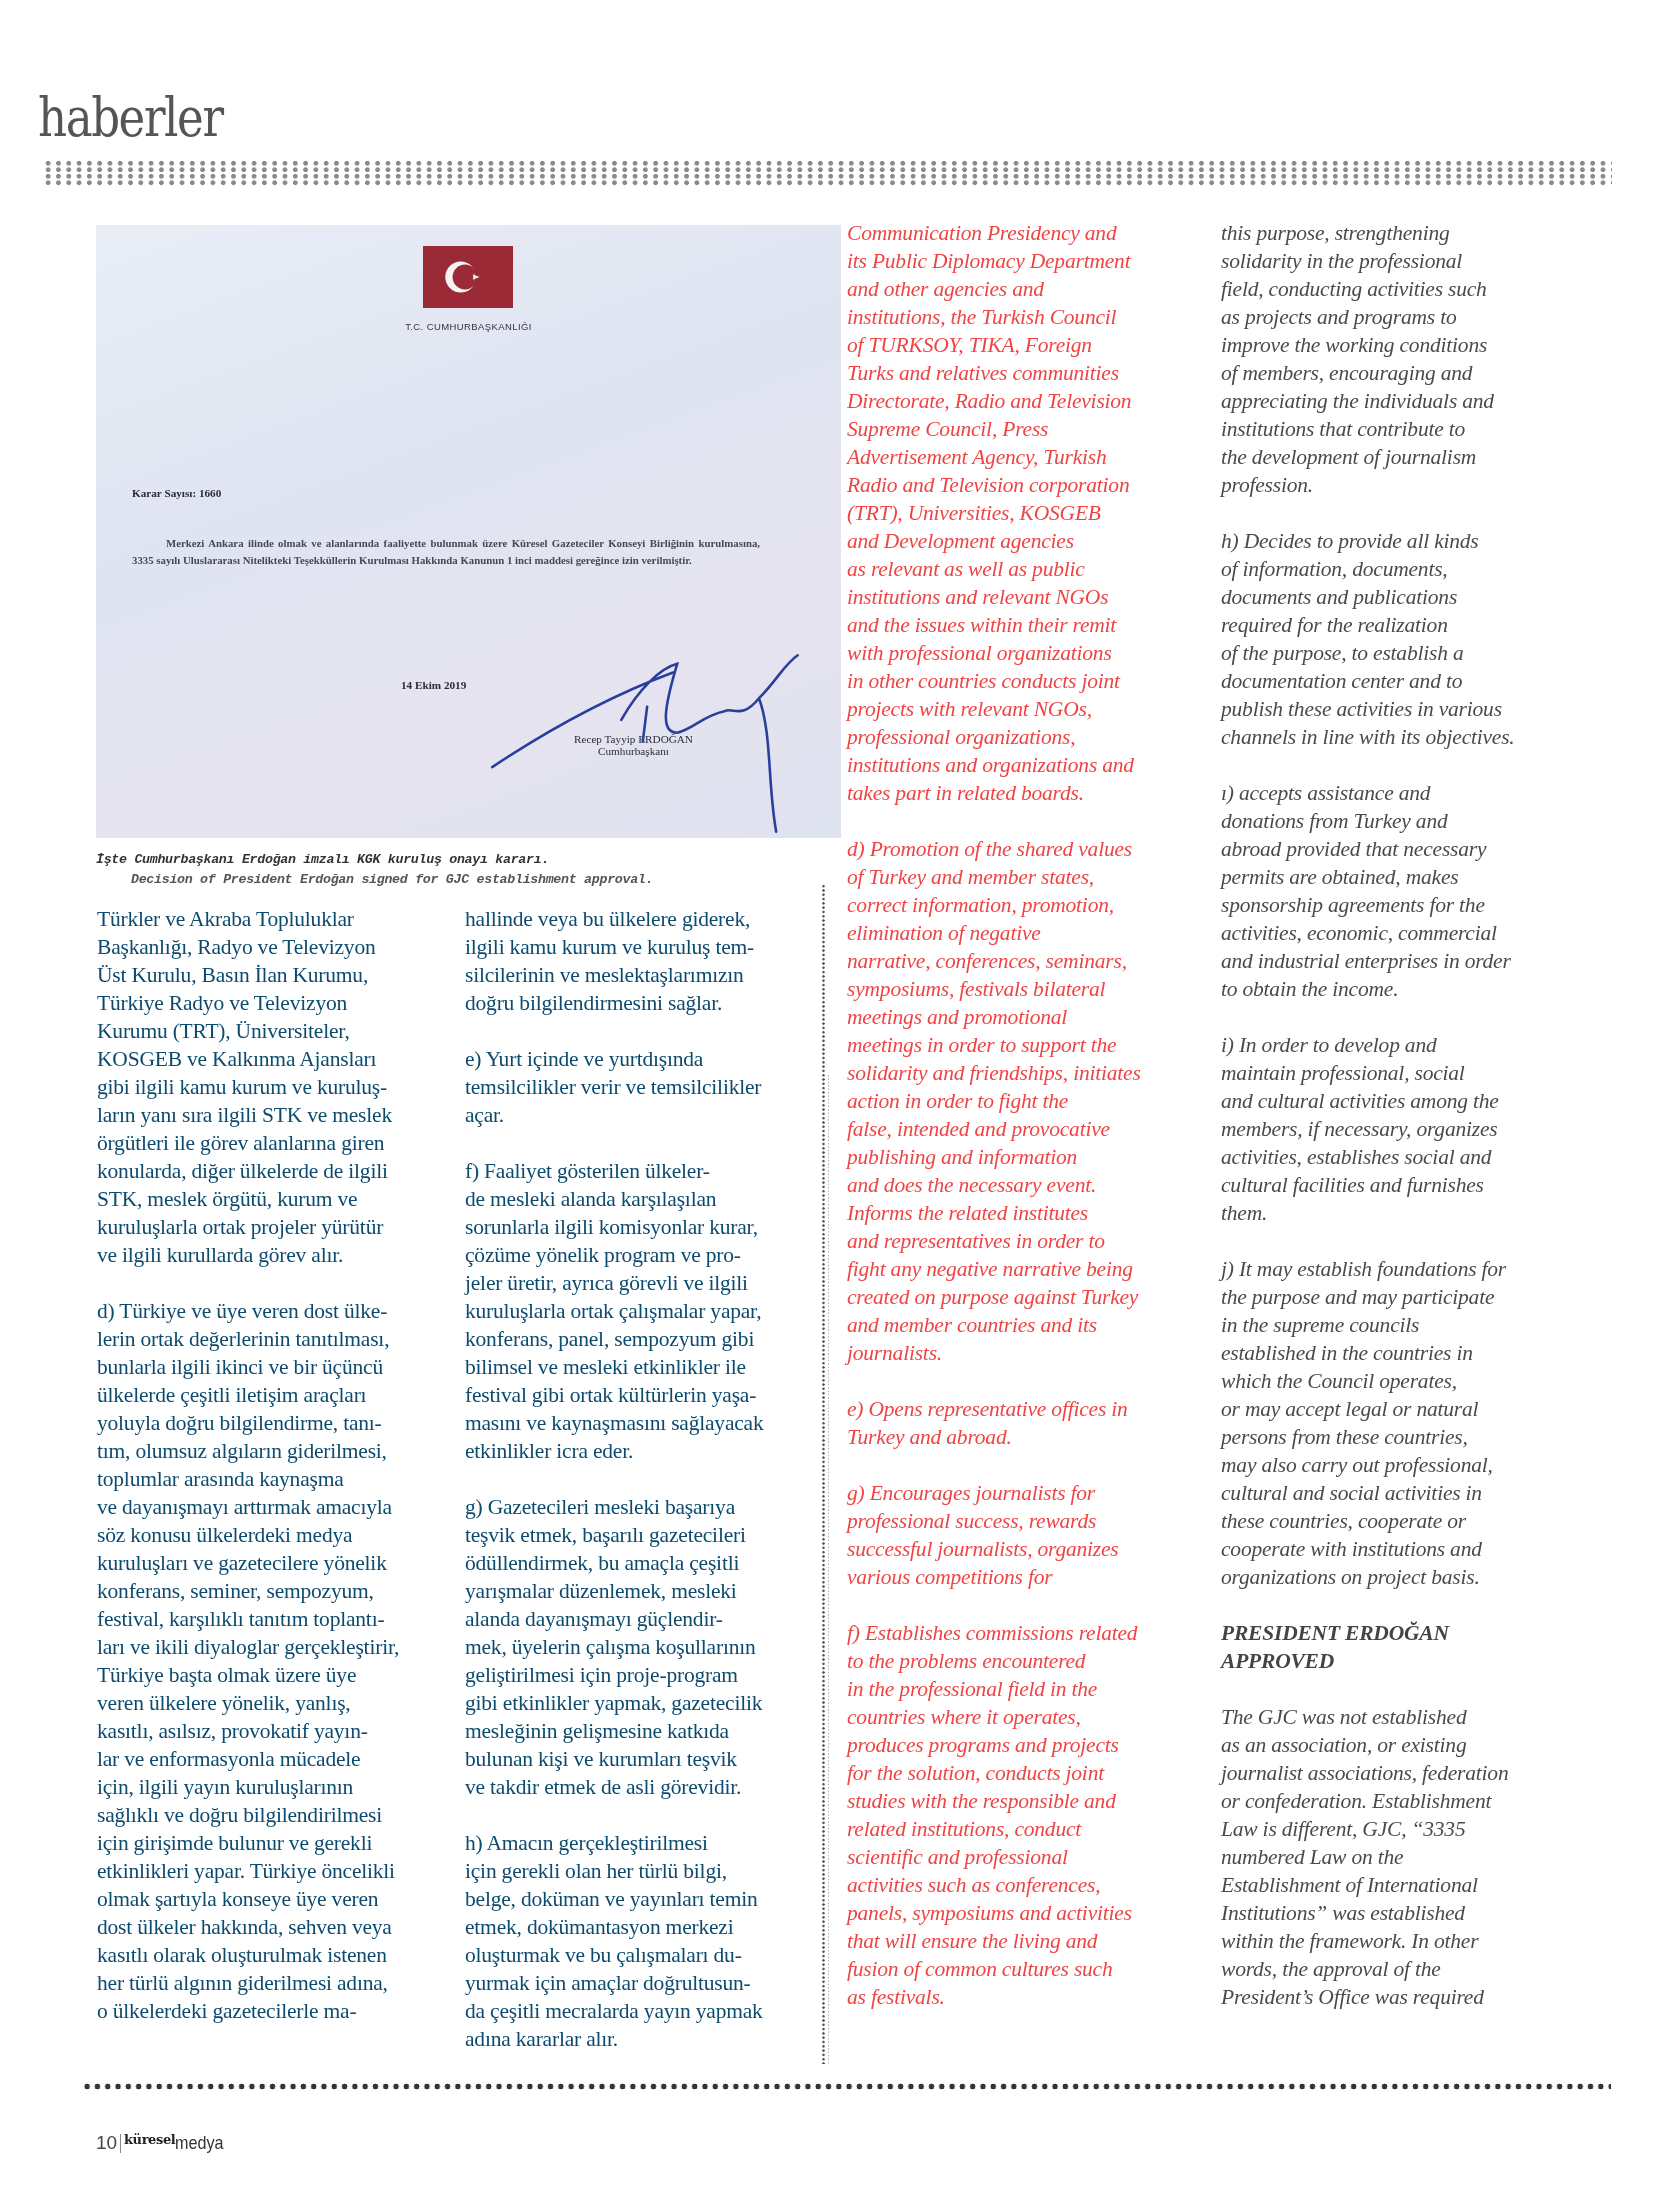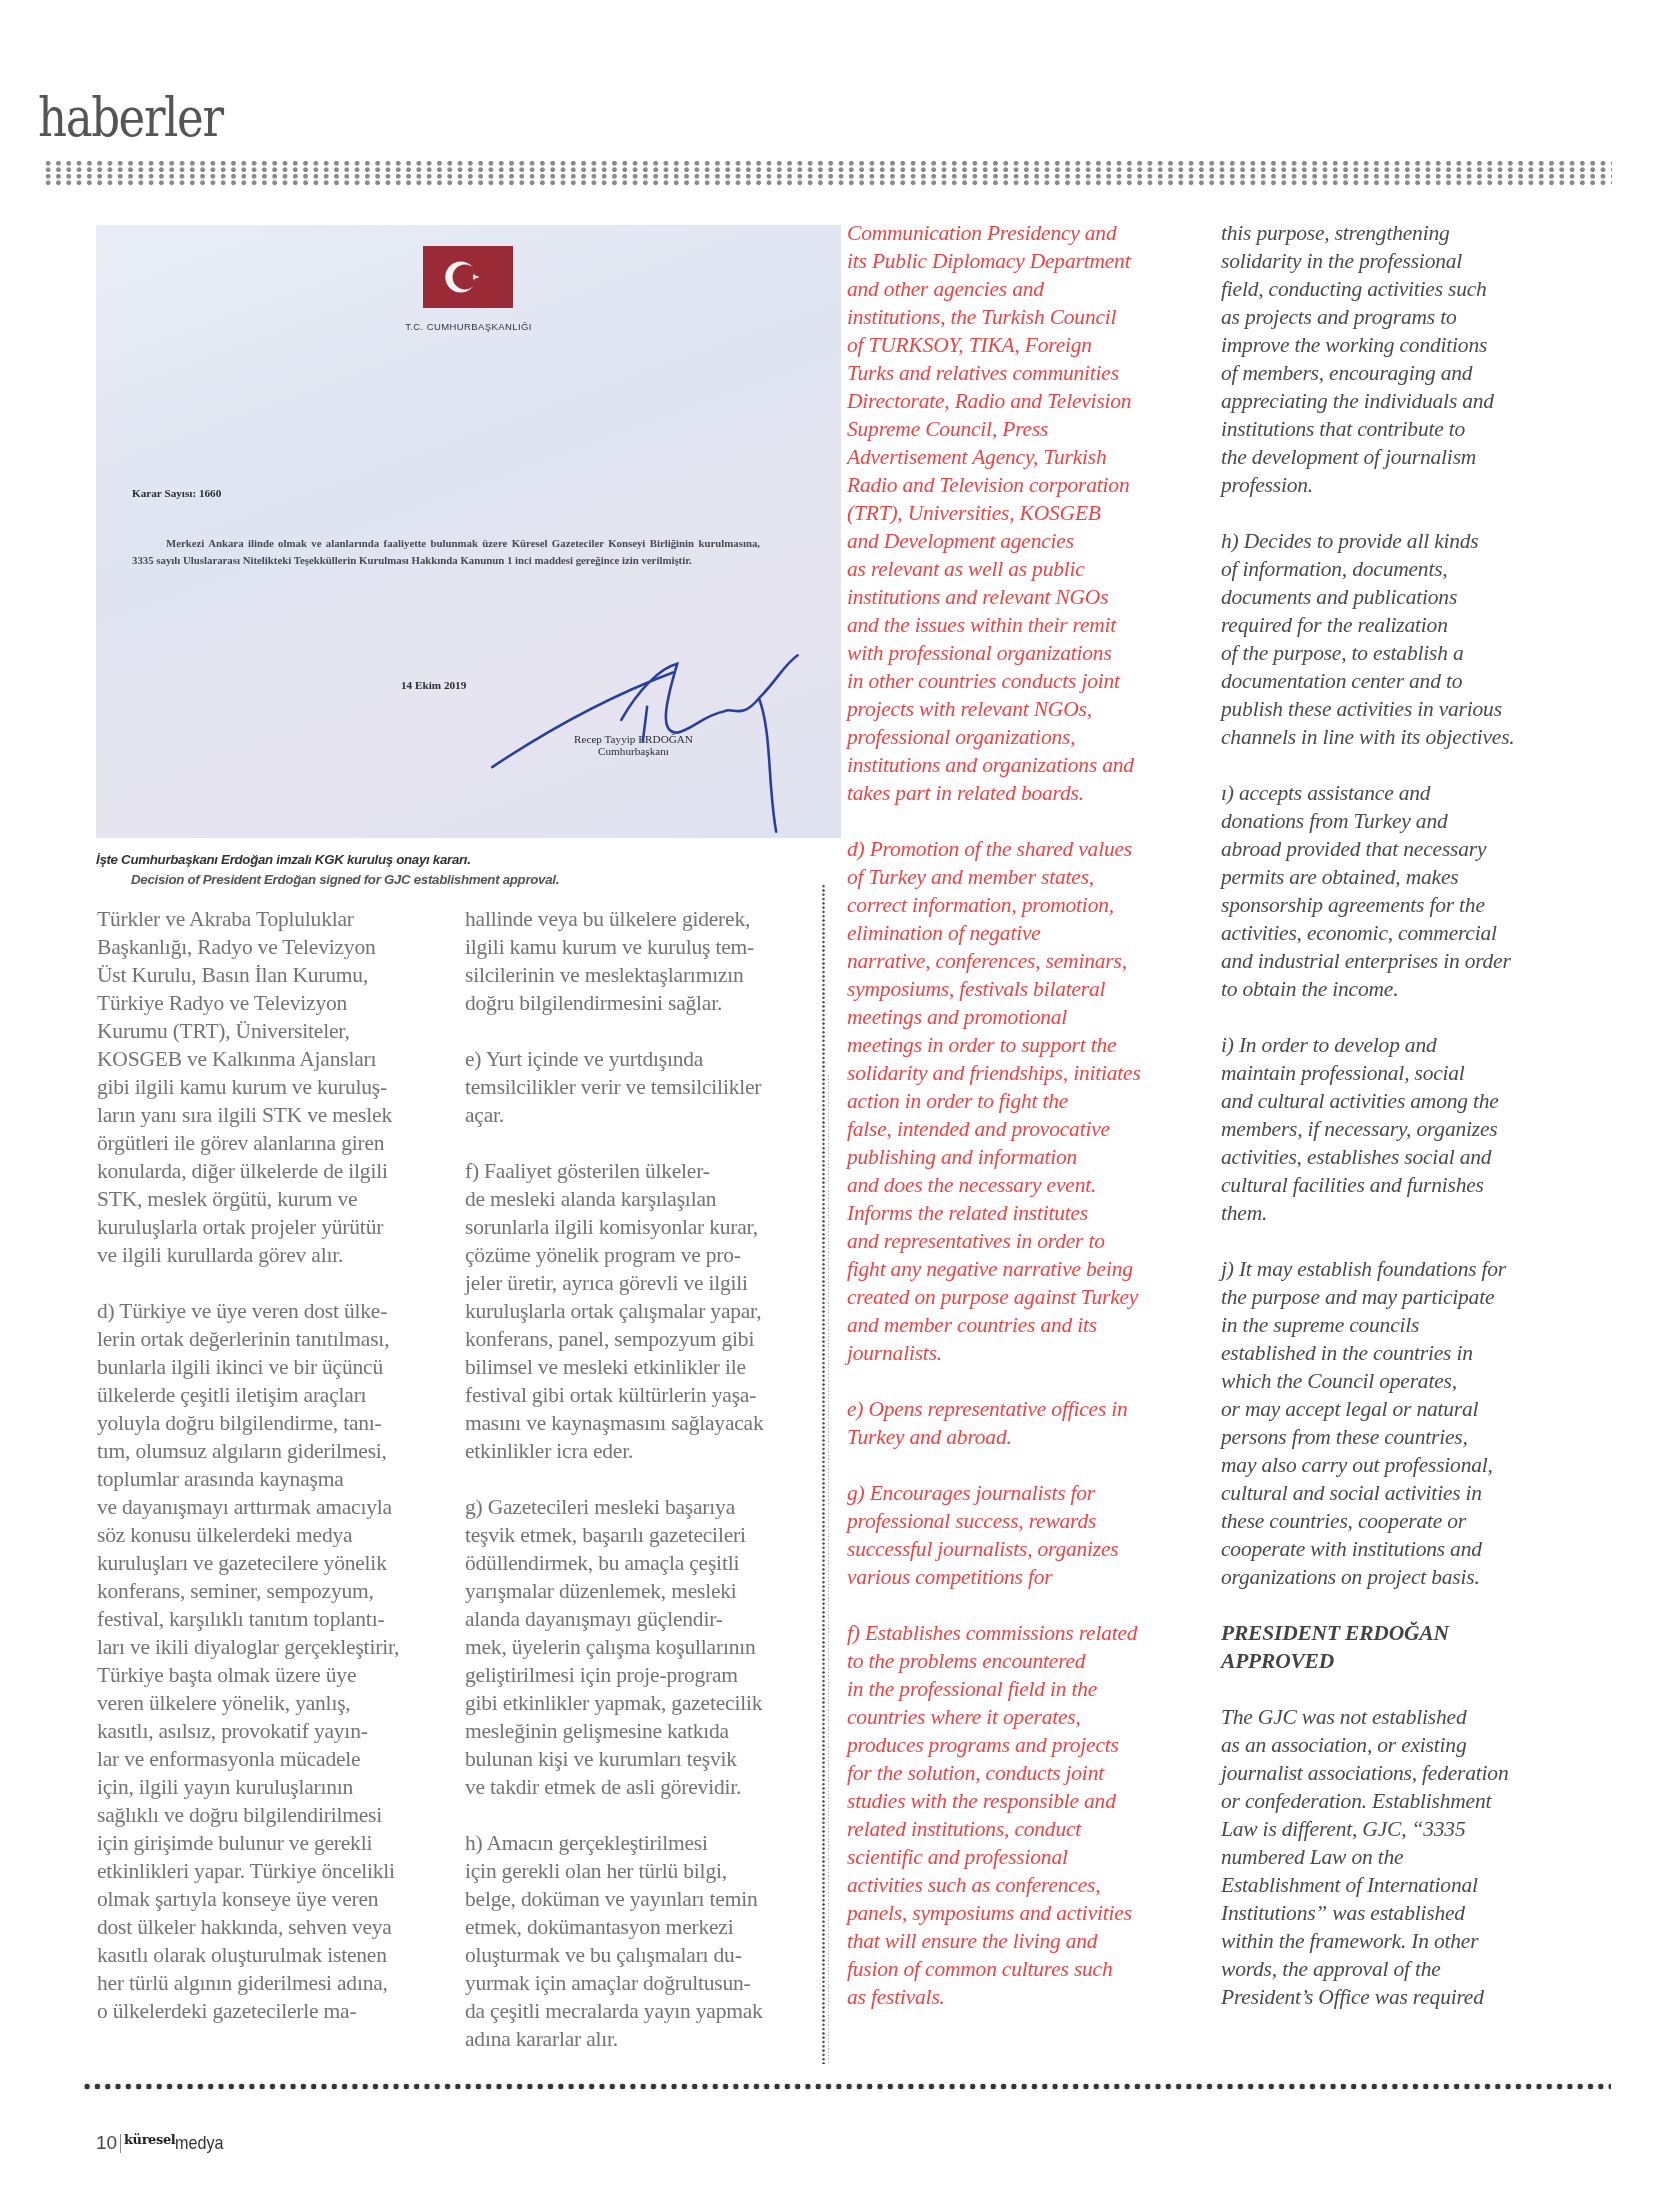--- a/index.html
+++ b/index.html
@@ -28,25 +28,25 @@
   }
   .photo .flag svg { width: 100%; height: 100%; }
   .photo .letterhead { position: absolute; left: 0; right: 0; top: 96px; text-align: center; font-size: 9.5px; color: #334; font-family: "Liberation Sans", sans-serif; letter-spacing: 0.4px; }
   .photo .doc-line { position: absolute; font-family: "Liberation Serif", serif; color: #2b2b3b; font-size: 11.2px; font-weight: bold; }
   .photo .decision-no { left: 36px; top: 262px; }
   .photo .doc-body { left: 36px; top: 310px; width: 628px; text-align: justify; line-height: 17px; font-weight: bold; font-size: 10.8px; text-indent: 34px; opacity: 0.85; }
   .photo .doc-date { left: 305px; top: 454px; }
   .photo .signer { left: 478px; top: 508px; text-align: center; font-weight: normal; }
   .photo .signature { position: absolute; left: 379px; top: 413px; width: 327px; height: 198px; }
 
-  .caption { position: absolute; left: 96px; font-family: Liberation Sans, sans-serif; font-style: italic; font-size: 13.3px; letter-spacing: -0.3px; }
+  .caption { position: absolute; left: 96px; font-family: Liberation Mono, monospace; font-style: italic; font-size: 13.3px; letter-spacing: -0.3px; }
   .caption.tr { top: 852px; color: #333333; font-weight: bold; }
   .caption.en { top: 872px; color: #555555; font-weight: bold; margin-left: 35px; }
 
-  .col { position: absolute; font-size: 21.5px; line-height: 28px; color: #737373; font-family: "Liberation Serif", serif; letter-spacing: -0.2px; }
+  .col { position: absolute; font-size: 21.5px; line-height: 28px; color: #0c4a6e; font-family: "Liberation Serif", serif; letter-spacing: -0.2px; }
   .col p { margin: 0 0 28px 0; white-space: pre-line; }
   .col.c1 { left: 97px; top: 905px; width: 361px; }
   .col.c2 { left: 465px; top: 905px; width: 361px; }
   .col.c3 { left: 847px; top: 219px; width: 361px; font-style: italic; color: #ef4444; }
   .col.c4 { left: 1221px; top: 219px; width: 370px; font-style: italic; color: #4a4a4a; }
   .col .subhead { font-weight: bold; font-style: italic; text-transform: none; color: #444; }
 
   .v-divider {
     position: absolute; left: 822px; top: 884px; width: 2.6px; height: 1180px;
     background-image: radial-gradient(circle, #555 1px, transparent 1.3px);

